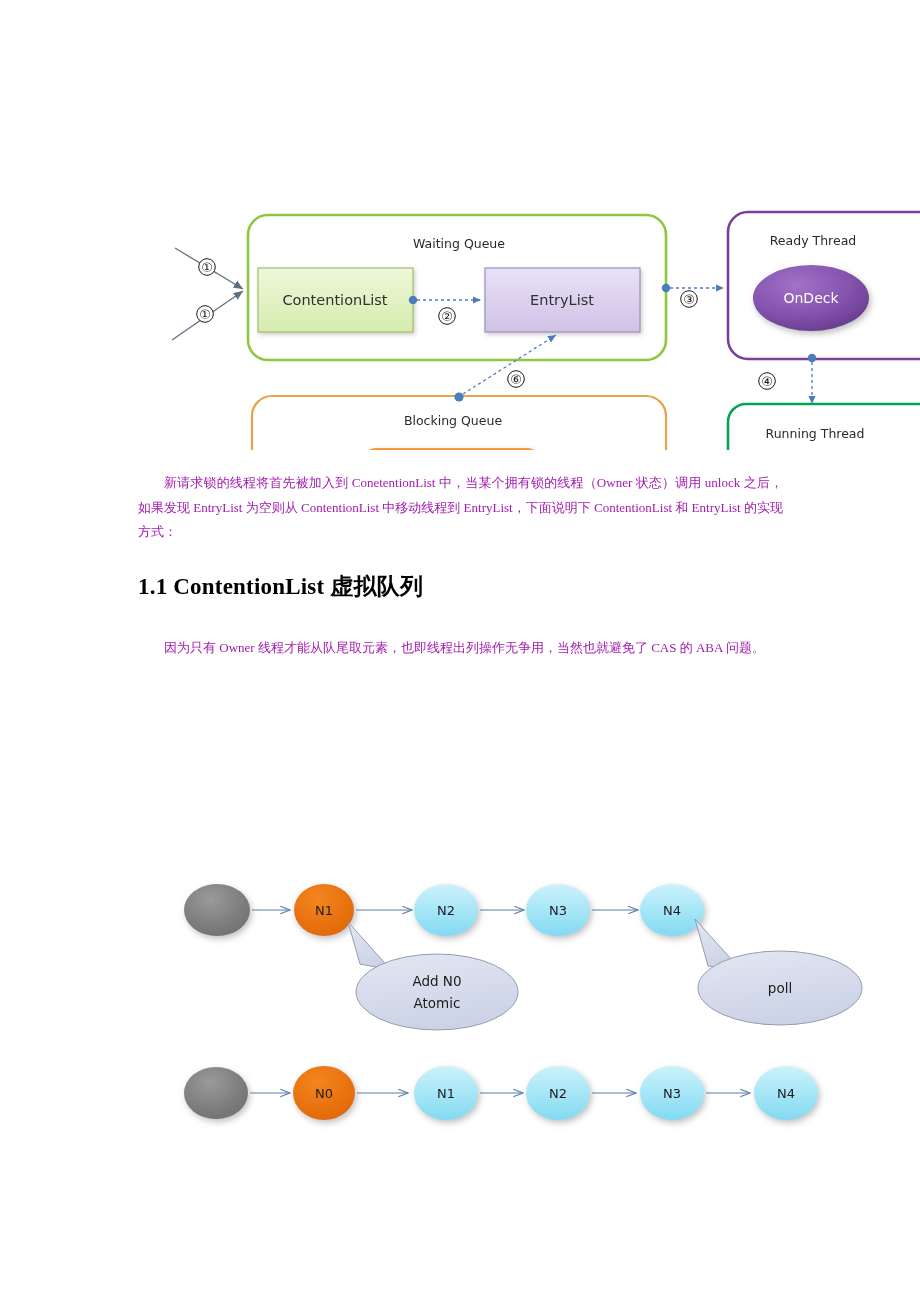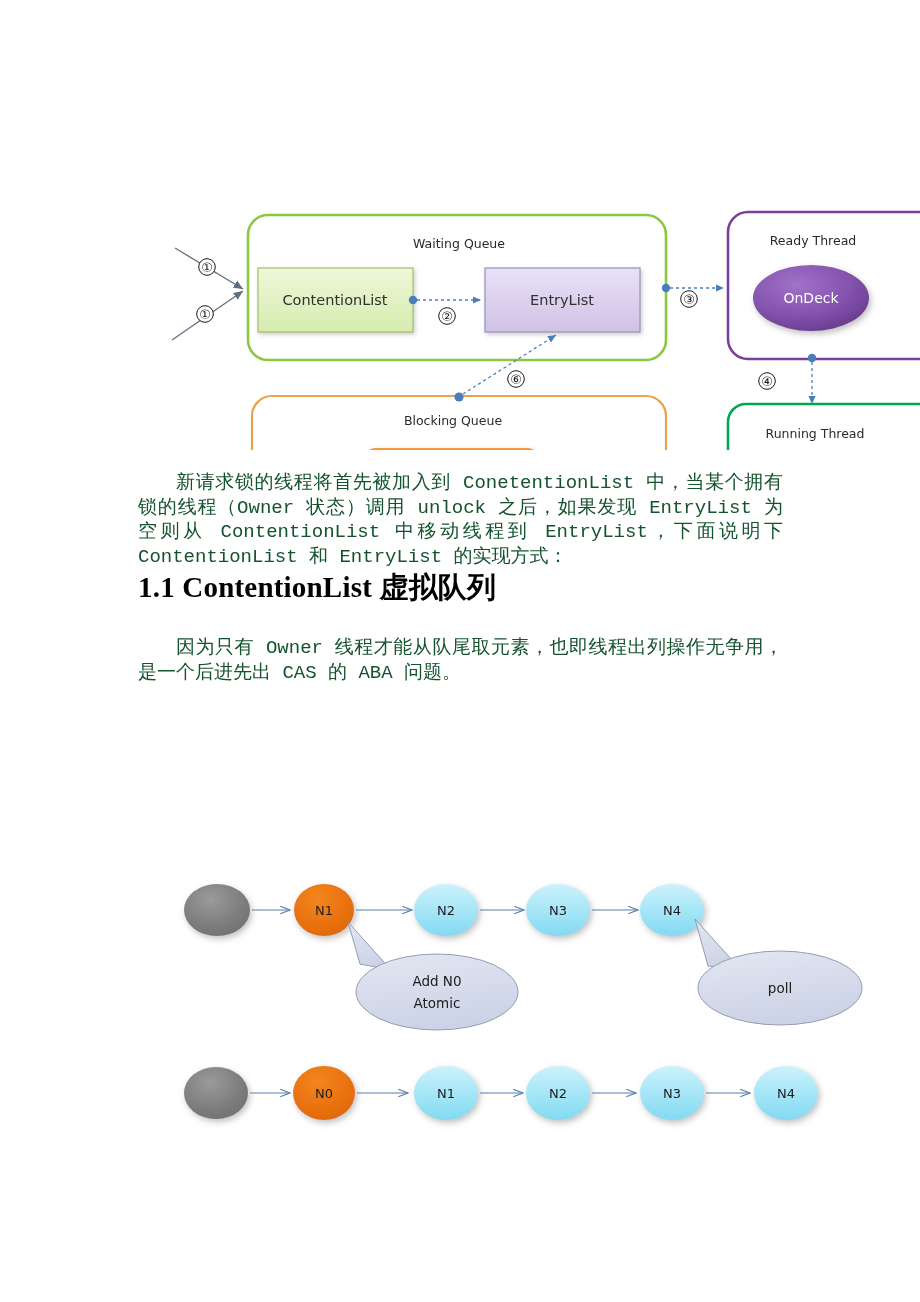--- a/index.html
+++ b/index.html
@@ -45,38 +45,38 @@
     font-family: "DejaVu Sans", "Liberation Sans", sans-serif;
     font-size: 13px;
     fill: #1a1a1a;
   }
 
   
   .doc-text {
     position: absolute;
     left: 138px;
     width: 645px;
-    font-family: Liberation Mono, monospace;
-    font-size: 19px;
+    font-family: Liberation Serif, serif;
+    font-size: 13px;
     line-height: 24.5px;
-    color: #14532d;
+    color: #a21caf;
     text-align: justify;
   }
   .doc-text p { margin: 0; text-indent: 2em; }
   #para-intro { top: 471px; }
   #para-body  { top: 636px; }
 
   #heading-11 {
     position: absolute;
     left: 138px;
     top: 572px;
     width: 645px;
     font-family: "Liberation Serif", "DejaVu Serif", serif;
     font-weight: bold;
-    font-size: 29px;
+    font-size: 23px;
     line-height: 30px;
     color: #000000;
     letter-spacing: 0.2px;
   }
 
   
   #diagram-nodes {
     position: absolute;
     left: 0px;
     top: 864px;
@@ -240,21 +240,21 @@
 </svg>
 </div>
 
 <div class="doc-text" id="para-intro">
   <p>新请求锁的线程将首先被加入到 ConetentionList 中，当某个拥有锁的线程（Owner 状态）调用 unlock 之后，如果发现 EntryList 为空则从 ContentionList 中移动线程到 EntryList，下面说明下 ContentionList 和 EntryList 的实现方式：</p>
 </div>
 
 <div id="heading-11">1.1 ContentionList 虚拟队列</div>
 
 <div class="doc-text" id="para-body">
-  <p>因为只有 Owner 线程才能从队尾取元素，也即线程出列操作无争用，是一个后进先出 CAS 的 ABA 问题。</p>
+  <p>因为只有 Owner 线程才能从队尾取元素，也即线程出列操作无争用，当然也就避免了 CAS 的 ABA 问题。</p>
 </div>
 
 <div id="diagram-nodes">
 <svg width="920" height="280" viewBox="0 0 920 280" xmlns="http://www.w3.org/2000/svg">
   <defs>
     <radialGradient id="gradHead" cx="0.4" cy="0.3" r="0.9">
       <stop offset="0%" stop-color="#9a9a9a"></stop>
       <stop offset="60%" stop-color="#7b7b7b"></stop>
       <stop offset="100%" stop-color="#6a6a6a"></stop>
     </radialGradient>

